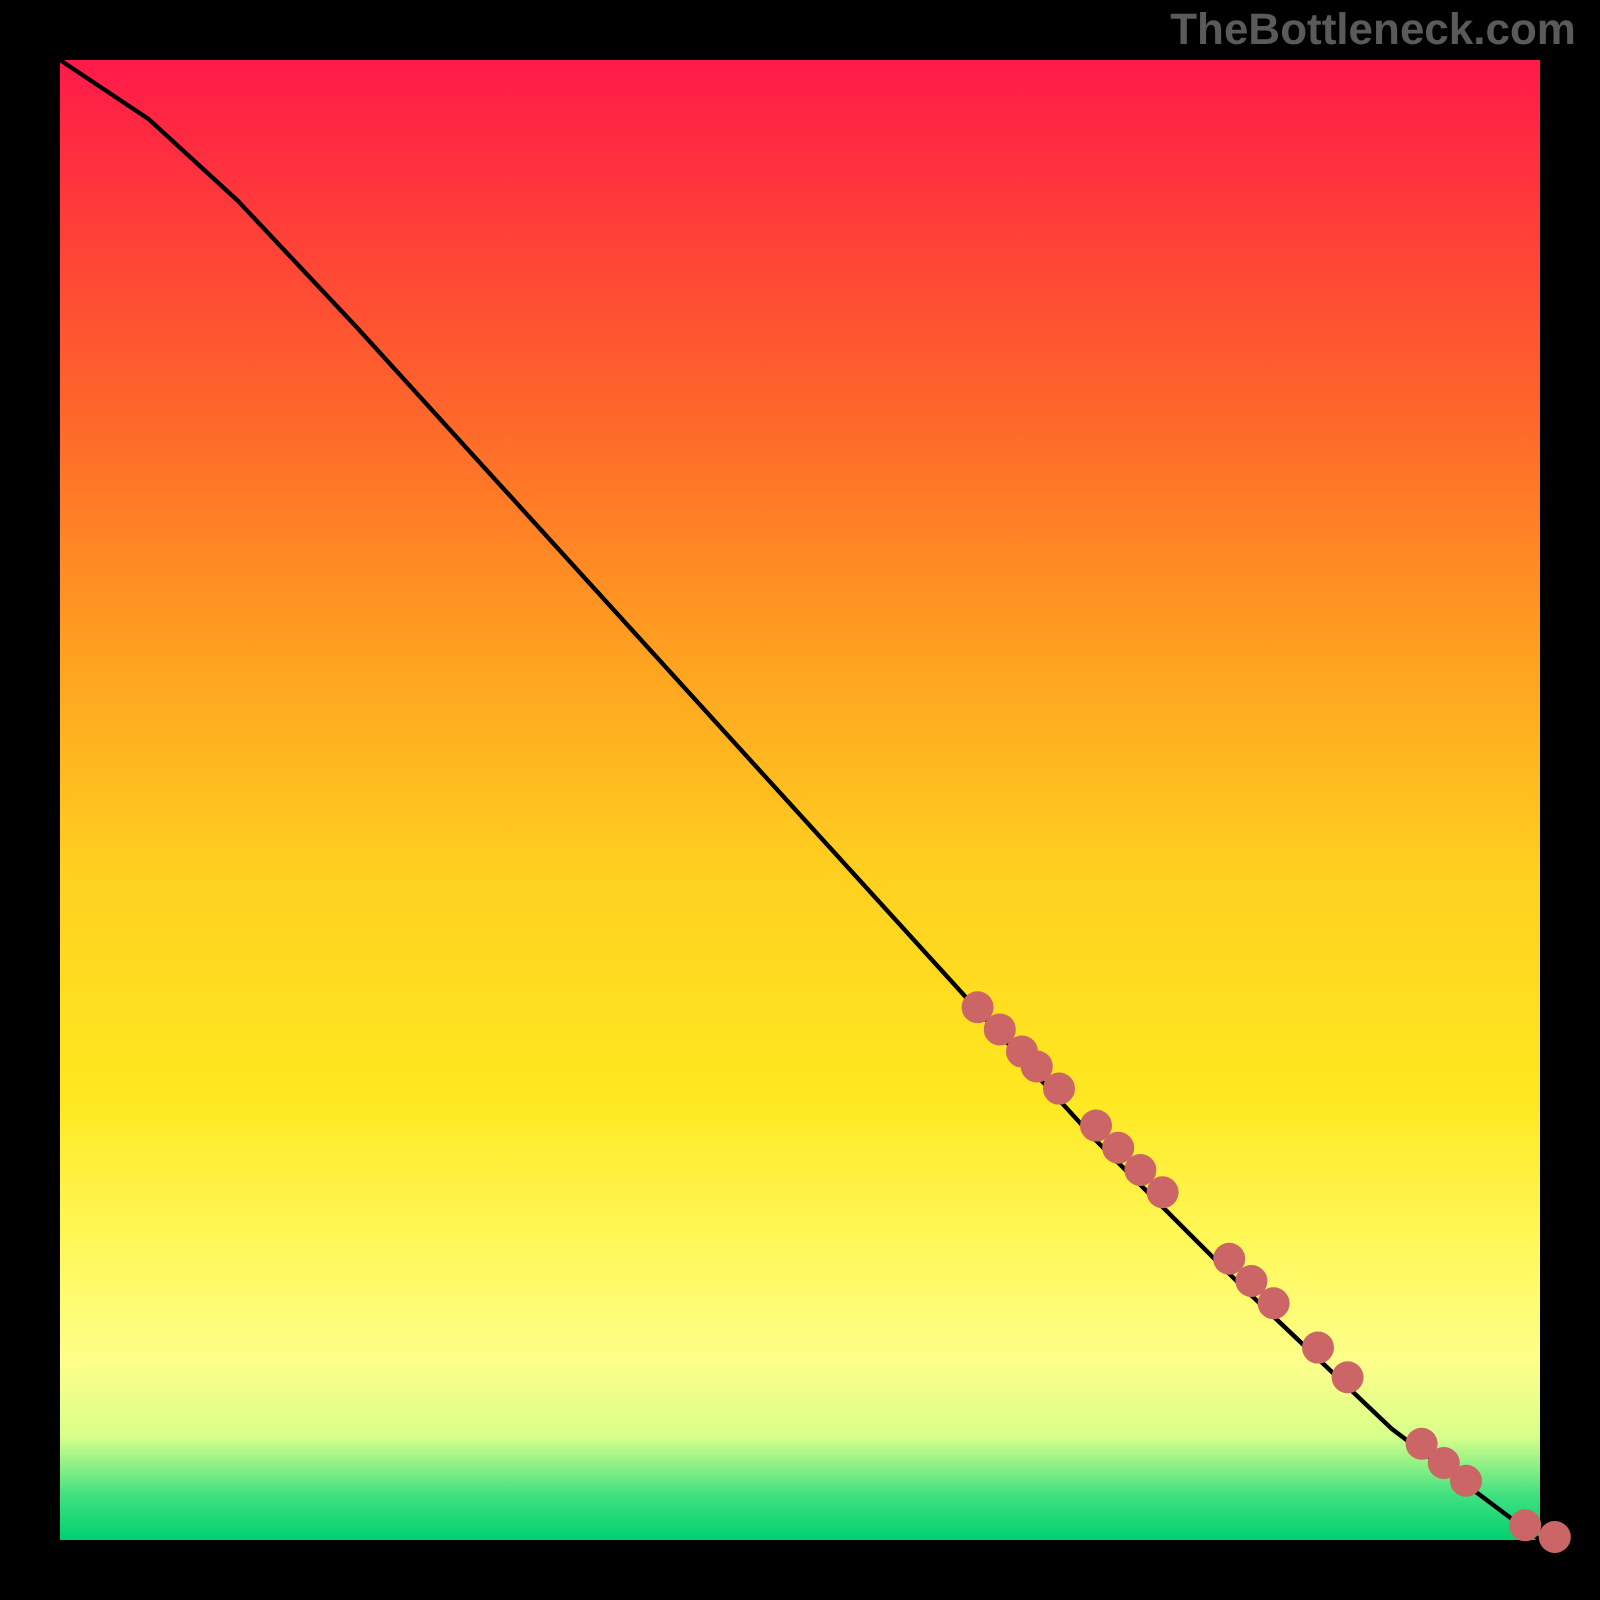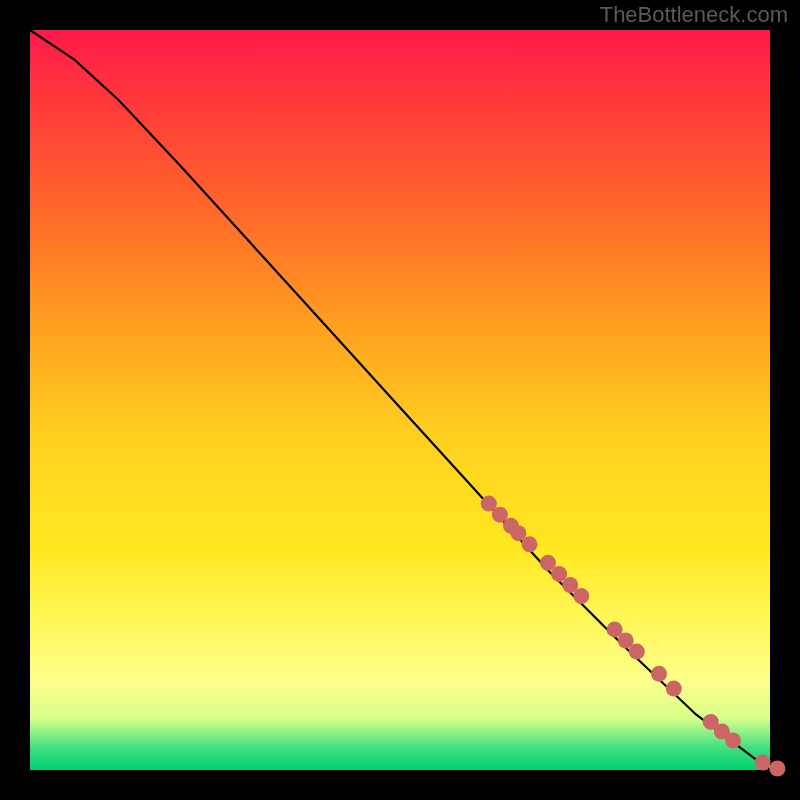--- a/index.html
+++ b/index.html
@@ -9,21 +9,21 @@
     background: #000;
     position: relative;
     font-family: Arial, Helvetica, sans-serif;
   }
   .watermark {
     position: absolute;
     top: 2px;
     right: 12px;
     color: #5a5a5a;
     font-size: 22px;
-    font-weight: 400;
+    font-weight: 700;
     z-index: 10;
     text-align: center;
   }
   .plot-area {
     position: absolute;
     left: 30px;
     top: 30px;
     width: 740px;
     height: 740px;
     background: linear-gradient(to bottom,

